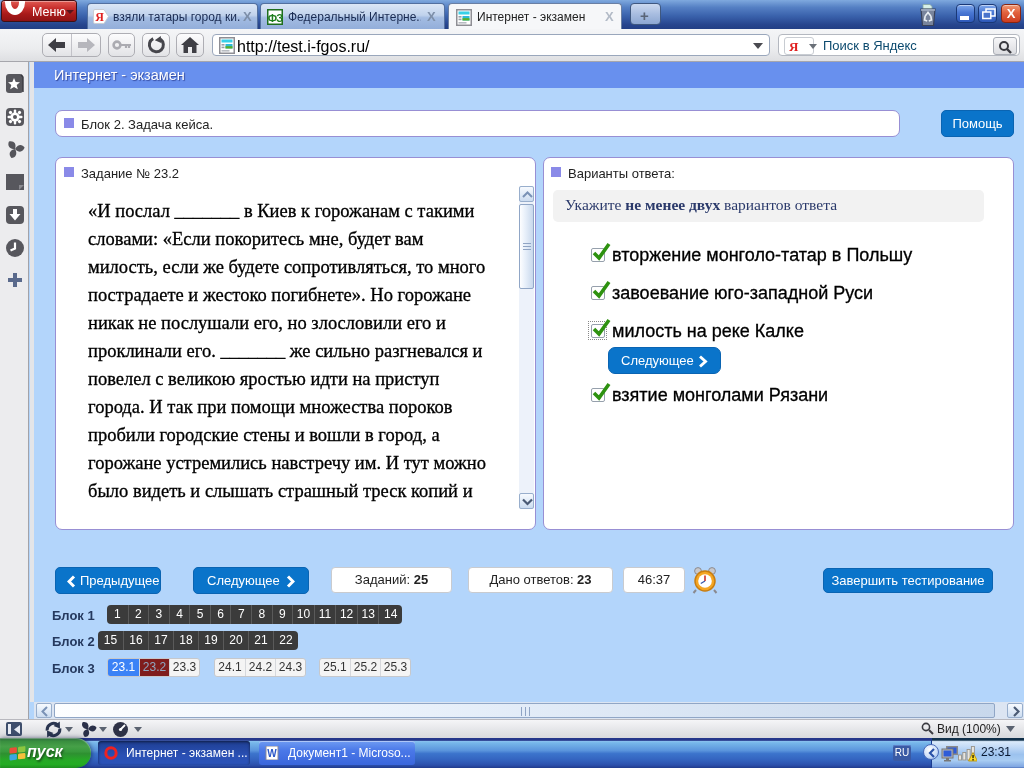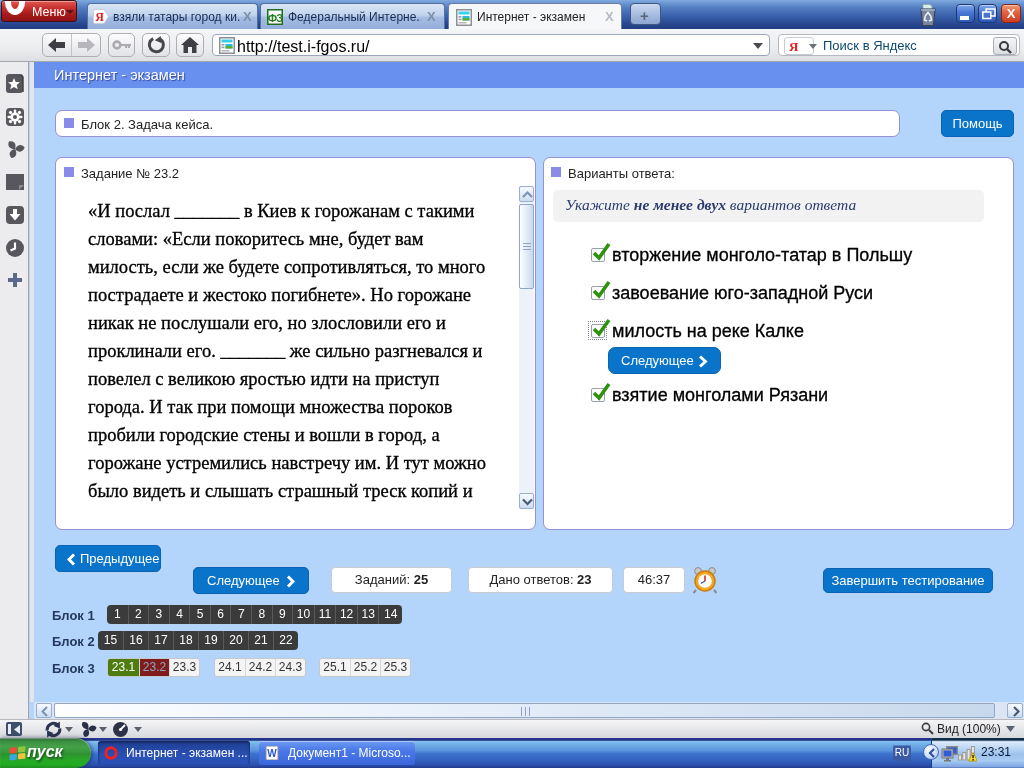--- a/index.html
+++ b/index.html
@@ -287,21 +287,21 @@
     <div class="sthumb" style="left:485px;top:142px;width:15px;height:85px">
       <div style="position:absolute;left:3px;top:38px;width:8px;height:1px;background:#8FA4C4"></div>
       <div style="position:absolute;left:3px;top:41px;width:8px;height:1px;background:#8FA4C4"></div>
       <div style="position:absolute;left:3px;top:44px;width:8px;height:1px;background:#8FA4C4"></div>
     </div>
 
     <div class="wbox" style="left:509px;top:95px;width:471px;height:373px"></div>
     <div class="psq" style="left:517px;top:105px"></div>
     <div class="ptitle" style="left:534px;top:104px">Варианты ответа:</div>
     <div style="position:absolute;left:519px;top:128px;width:431px;height:32px;background:#F2F2F2;border-radius:5px"></div>
-    <div class="serif" style="position:absolute;left:531px;top:134px;font-size:15.5px;font-style:italic;color:#2B3A6B;white-space:nowrap">Укажите <b>не менее двух</b> вариантов ответа</div>
+    <div class="serif" style="position:absolute;left:531px;top:134px;font-size:15.5px;color:#2B3A6B;white-space:nowrap">Укажите <b>не менее двух</b> вариантов ответа</div>
 
     <div class="cb" style="left:557px;top:186px"></div>
     <svg class="abs" style="left:557px;top:179px" width="22" height="22">
         <path d="M3 12 L8 17 L18 3" fill="none" stroke="#2E9210" stroke-width="3.6"></path>
       </svg>
     <div class="opt" style="left:578px;top:183px">вторжение монголо-татар в Польшу</div>
     <div class="cb" style="left:557px;top:224px"></div>
     <svg class="abs" style="left:557px;top:217px" width="22" height="22">
         <path d="M3 12 L8 17 L18 3" fill="none" stroke="#2E9210" stroke-width="3.6"></path>
       </svg>
@@ -317,21 +317,21 @@
       <svg class="abs" style="left:89px;top:7px" width="10" height="13">
           <path d="M2 1.5 L7.5 6.5 L2 11.5" fill="none" stroke="#fff" stroke-width="2.9"></path>
         </svg>
     </div>
     <div class="cb" style="left:557px;top:326px"></div>
     <svg class="abs" style="left:557px;top:319px" width="22" height="22">
         <path d="M3 12 L8 17 L18 3" fill="none" stroke="#2E9210" stroke-width="3.6"></path>
       </svg>
     <div class="opt" style="left:578px;top:323px">взятие монголами Рязани</div>
 
-    <div class="bluebtn" style="left:21px;top:483px;width:106px;height:27px">
+    <div class="bluebtn" style="left:21px;top:505px;width:106px;height:27px">
       <svg class="abs" style="left:11px;top:7px" width="9" height="13">
           <path d="M7 1.5 L2 6.5 L7 11.5" fill="none" stroke="#fff" stroke-width="3"></path>
         </svg>
       <span style="position:absolute;left:24px;top:5px">Предыдущее</span>
     </div>
     <div class="bluebtn" style="left:159px;top:505px;width:116px;height:27px">
       <span style="position:absolute;left:13px;top:5px">Следующее</span>
       <svg class="abs" style="left:92px;top:7px" width="9" height="13">
           <path d="M2 1.5 L7 6.5 L2 11.5" fill="none" stroke="#fff" stroke-width="3"></path>
         </svg>
@@ -374,21 +374,21 @@
         <div style="width:25px">16</div>
         <div style="width:25px">17</div>
         <div style="width:25px">18</div>
         <div style="width:25px">19</div>
         <div style="width:25px">20</div>
         <div style="width:25px">21</div>
         <div style="width:25px">22</div>
     </div>
     <div class="blklbl" style="left:18px;top:599px">Блок 3</div>
     <div class="lgrp" style="left:73px;top:596px;width:93px">
-      <div style="width:31px;background:#4d7c0f;color:#fff;line-height:17px;border-radius:2px 0 0 2px">23.1</div>
+      <div style="width:31px;background:#3b82f6;color:#fff;line-height:17px;border-radius:2px 0 0 2px">23.1</div>
         <div style="width:30px;background:#7f1d1d;color:#8FA6C0">23.2</div>
         <div style="width:30px">23.3</div>
     </div>
     <div class="lgrp" style="left:180px;top:596px;width:92px">
       <div style="width:30px">24.1</div>
         <div style="width:30px">24.2</div>
         <div style="width:30px">24.3</div>
     </div>
     <div class="lgrp" style="left:285px;top:596px;width:92px">
       <div style="width:30px">25.1</div>

